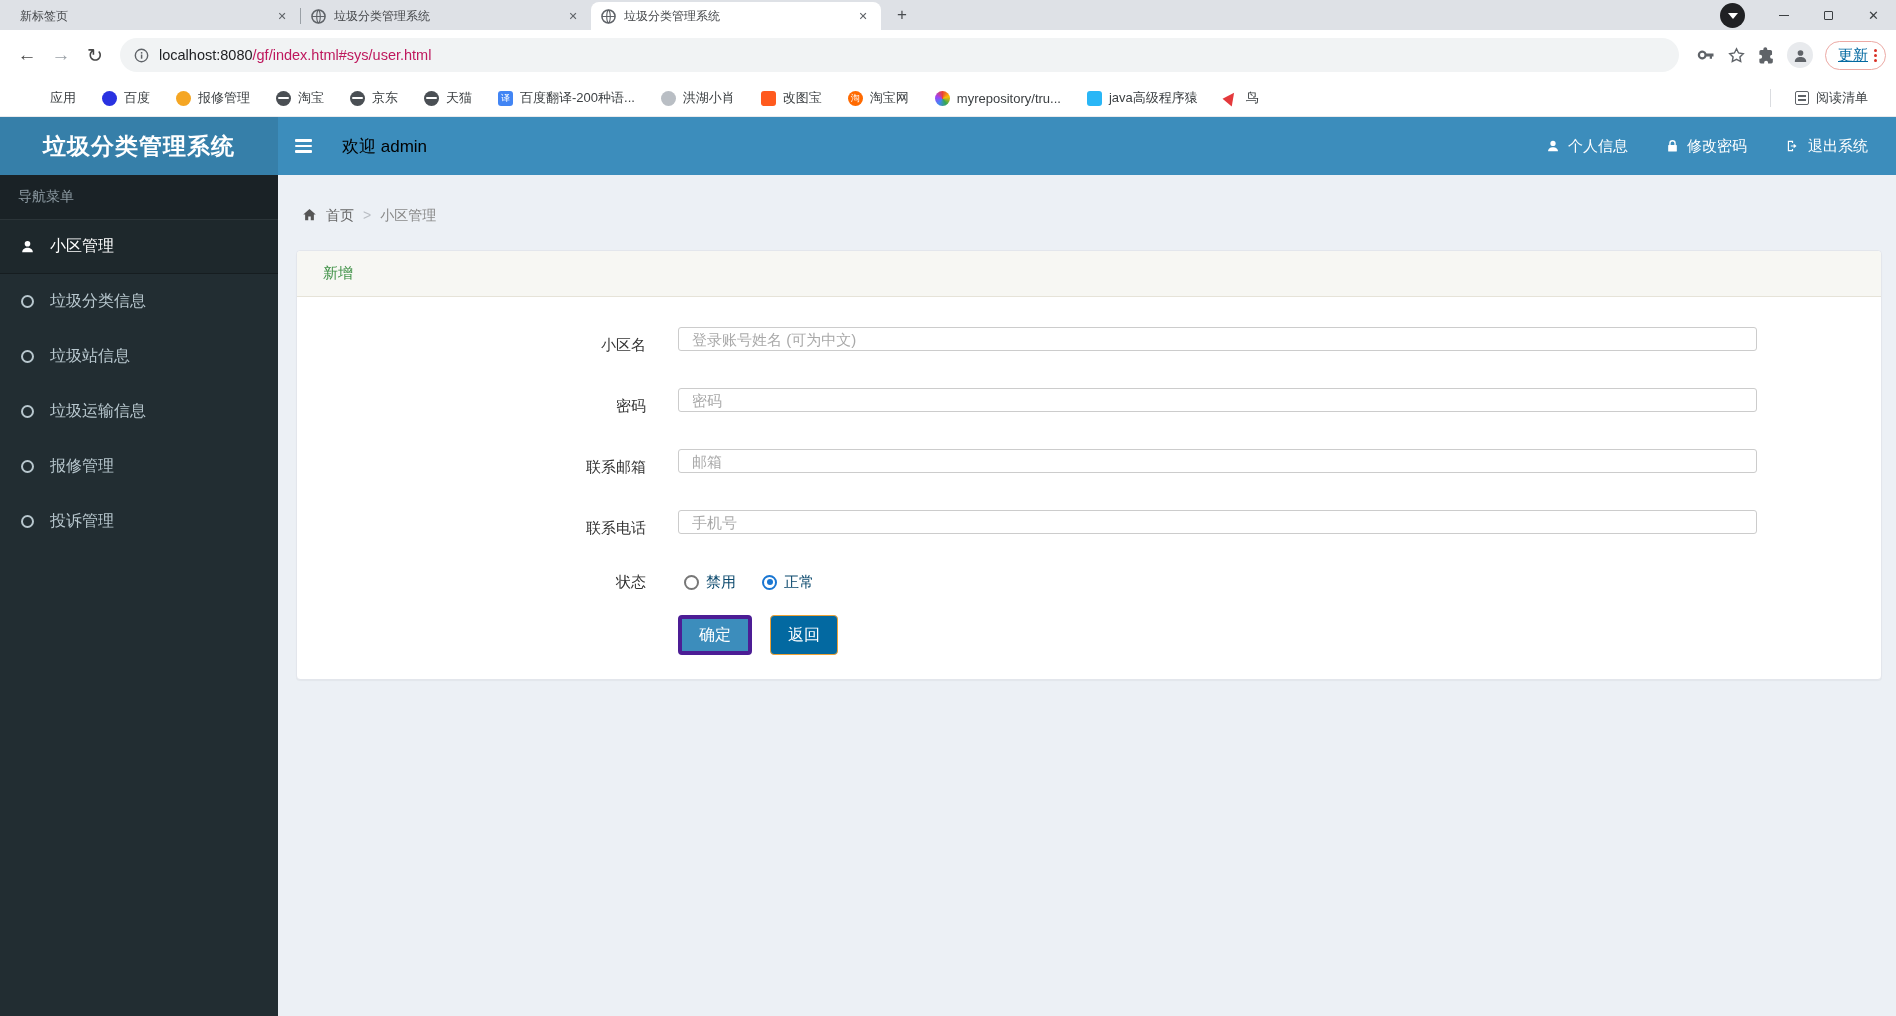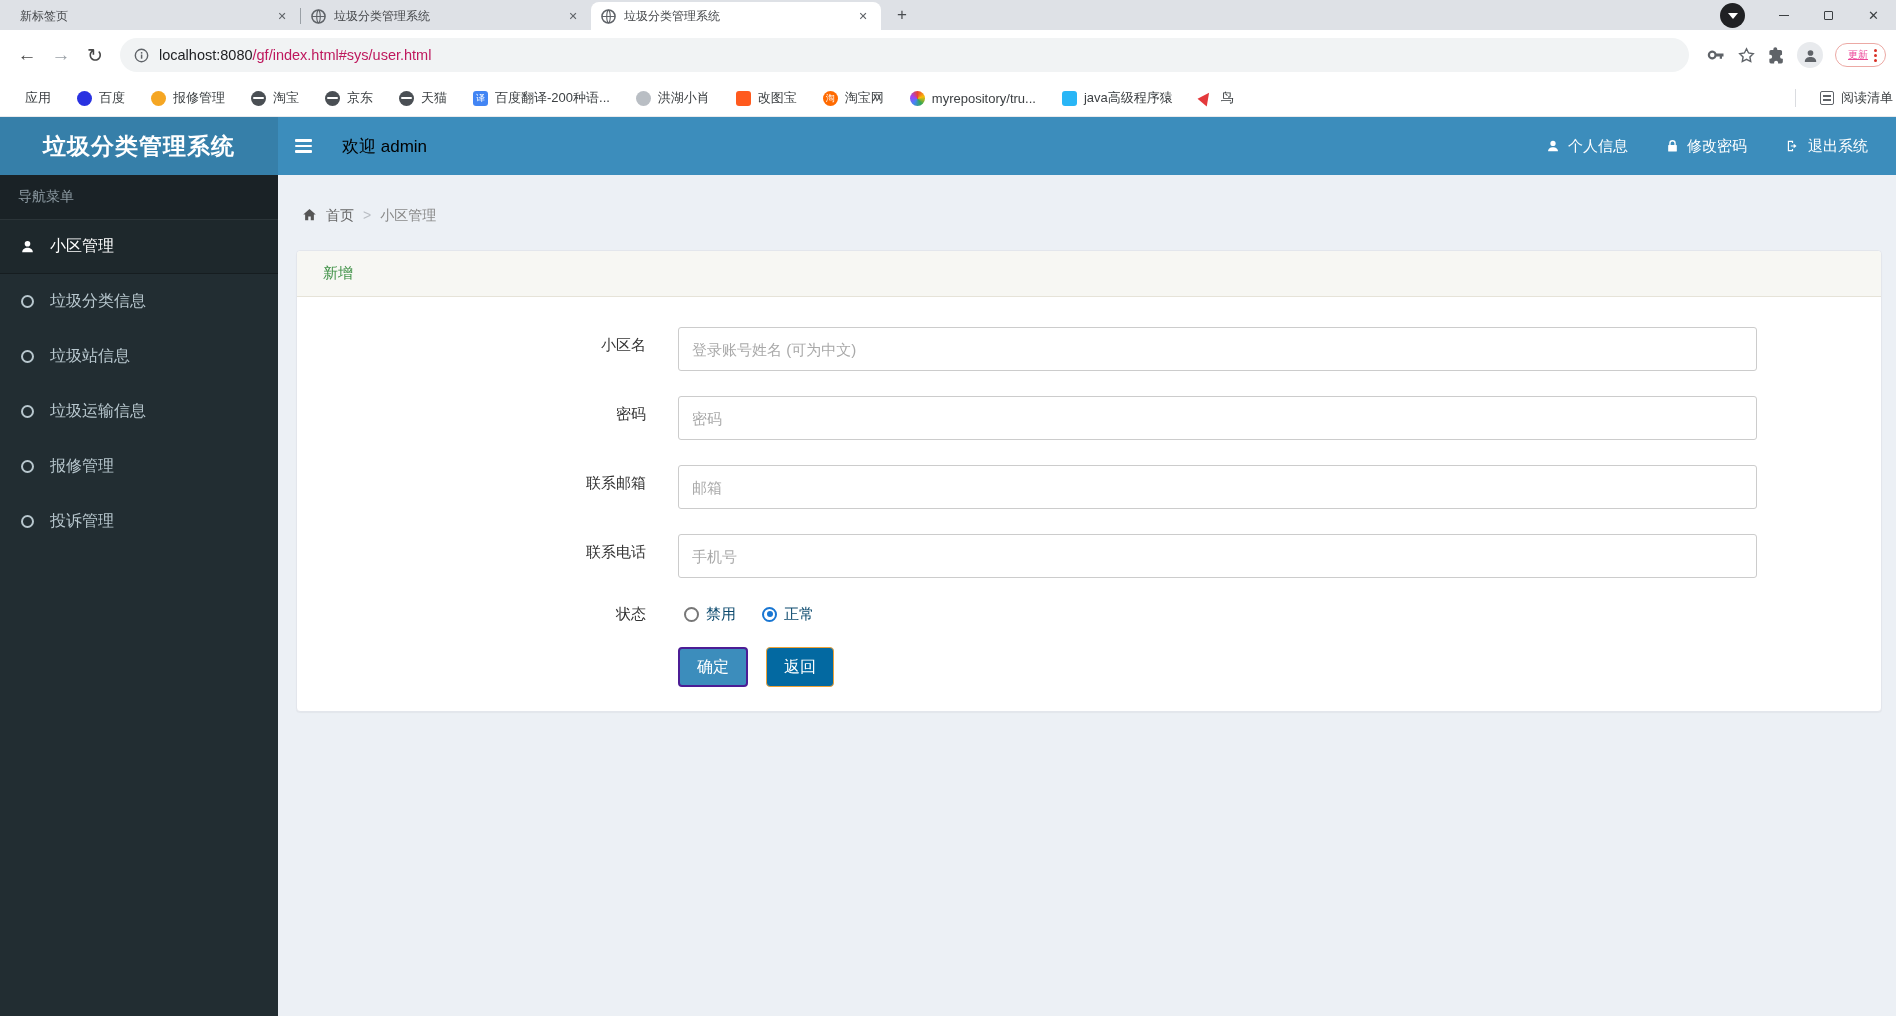--- a/index.html
+++ b/index.html
@@ -24,25 +24,25 @@
 
   .toolbar { position:absolute; top:30px; left:0; width:1896px; height:50px; background:#fff; display:flex; align-items:center; padding:0 10px; }
   .nav-btn { width:34px; height:34px; display:flex; align-items:center; justify-content:center; font-size:19px; color:#474747; border-radius:50%; }
   .nav-btn.disabled { color:#9aa0a6; }
   .omnibox { flex:1; height:34px; margin:0 12px 0 8px; background:#f1f3f4; border-radius:17px; display:flex; align-items:center; padding:0 14px; gap:10px; }
   .omnibox .url { font-size:14.5px; color:#202124; white-space:nowrap; }
   .omnibox .url .path { color:#be185d; }
   .tool-icon { width:30px; height:30px; display:flex; align-items:center; justify-content:center; color:#5f6368; }
   .avatar-btn { width:26px; height:26px; border-radius:50%; background:#e8eaed; display:flex; align-items:center; justify-content:center; margin:0 6px; }
   .update-chip { display:flex; align-items:center; gap:6px; border:1px solid #eca9a4; border-radius:15px; padding:4px 8px 4px 12px; margin-left:6px; }
-  .update-chip .txt { color:#ec4899; font-size:10px;text-decoration:underline; }
+  .update-chip .txt { color:#0369a1; font-size:15px;text-decoration:underline; }
   .kebab { display:flex; flex-direction:column; gap:2px; }
   .kebab i { width:3px; height:3px; border-radius:50%; background:#d93025; }
 
-  .bookmarks { position:absolute; top:80px; left:0; width:1896px; height:37px; background:#fff; border-bottom:1px solid #e8eaed; display:flex; align-items:center; padding:0 3px; gap:26px; font-size:13px; color:#3c4043; }
+  .bookmarks { position:absolute; top:80px; left:0; width:1896px; height:37px; background:#fff; border-bottom:1px solid #e8eaed; display:flex; align-items:center; padding:0 28px; gap:26px; font-size:13px; color:#3c4043; }
   .bm { display:flex; align-items:center; gap:7px; white-space:nowrap; }
   .fav { width:15px; height:15px; border-radius:3px; flex:0 0 15px; display:flex; align-items:center; justify-content:center; font-size:9px; color:#fff; }
   .fav.apps { background:transparent; display:grid; grid-template-columns:1fr 1fr; grid-template-rows:1fr 1fr; gap:2px; padding:1px; }
   .fav.apps i { border-radius:1px; }
   .fav.apps i:nth-child(1){background:#ea4335}.fav.apps i:nth-child(2){background:#4285f4}
   .fav.apps i:nth-child(3){background:#fbbc05}.fav.apps i:nth-child(4){background:#34a853}
   .fav.baidu { background:#2932e1; border-radius:50%; }
   .fav.suning { background:#f5a623; border-radius:50%; }
   .fav.globe2 { background:#4a4f54; border-radius:50%; position:relative; }
   .fav.globe2::after { content:""; position:absolute; left:2px; right:2px; top:6px; height:2px; background:#fff; border-radius:1px; }
@@ -79,32 +79,32 @@
   .breadcrumb { height:75px; display:flex; align-items:flex-start; padding:32px 0 0 24px; gap:9px; font-size:14px; color:#666; }
   .crumb-sep { color:#b9bdc3; }
   .crumb-current { color:#888; }
 
   .panel { margin:0 14px 0 18px; background:#fff; border:1px solid #e3e6ec; border-radius:4px; box-shadow:0 1px 1px rgba(0,0,0,.04); }
   .panel-header { height:46px; background:#f7f7f3; border-bottom:1px solid #e6e3d8; border-radius:4px 4px 0 0; display:flex; align-items:center; padding-left:26px; }
   .panel-title { color:#3f9146; font-size:15px; }
   .panel-body { padding:30px 0 24px 0; }
   .form-row { display:flex; margin-bottom:25px; }
   .form-label { width:364px; text-align:right; padding-right:15px; font-size:15px; color:#333; line-height:36px; }
-  .form-input { width:1079px; height:44px; margin-left:17px; border:1px solid #ccc; border-radius:3px; padding:0 13px; font-size:15px; color:#333; font-family:"Liberation Sans",sans-serif; }
+  .form-input { width:1079px; height:24px; margin-left:17px; border:1px solid #ccc; border-radius:3px; padding:0 13px; font-size:15px; color:#333; font-family:"Liberation Sans",sans-serif; }
   .form-input::placeholder { color:#a9a9a9; }
   .status-row { display:flex; margin-bottom:22px; align-items:center; }
   .status-row .form-label { line-height:22px; }
   .radio-group { margin-left:23px; display:flex; align-items:center; gap:26px; }
   .radio-opt { display:flex; align-items:center; gap:7px; font-size:15px; color:#0c4a6e; }
   .radio { width:15px; height:15px; border-radius:50%; border:2px solid #777; position:relative; background:#fff; }
   .radio.checked { border-color:#1976d2; }
   .radio.checked::after { content:""; position:absolute; left:2.5px; top:2.5px; width:6px; height:6px; border-radius:50%; background:#1976d2; }
   .btn-row { display:flex; gap:18px; margin-left:381px; }
   .btn { height:40px; padding:0 17px; border:none; border-radius:4px; color:#fff; font-size:16px; font-family:"Liberation Sans",sans-serif; cursor:pointer; }
-  .btn.primary { background:#3c8dbc; border:2px solid #4c1d95;font-family:Liberation Serif, serif; }
+  .btn.primary { background:#3c8dbc; border:4px solid #4c1d95;font-family:Liberation Serif, serif; }
   .btn.warning { background:#0369a1; border:1px solid #eea236; }
 
   svg { display:block; }
 </style>
 </head>
 <body>
 
 <div class="screen">
 
   <div class="tabstrip">

